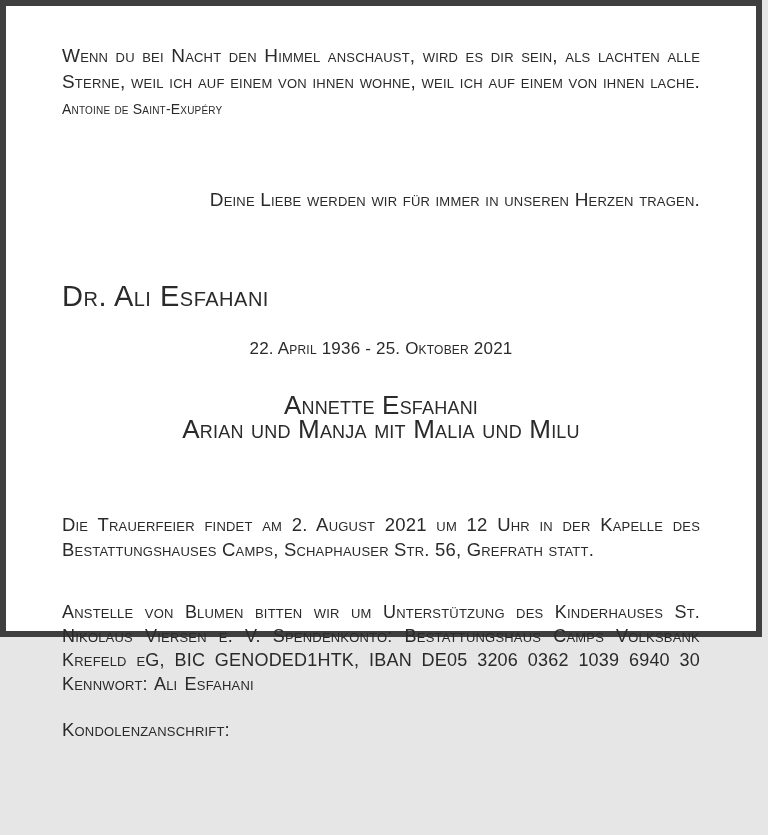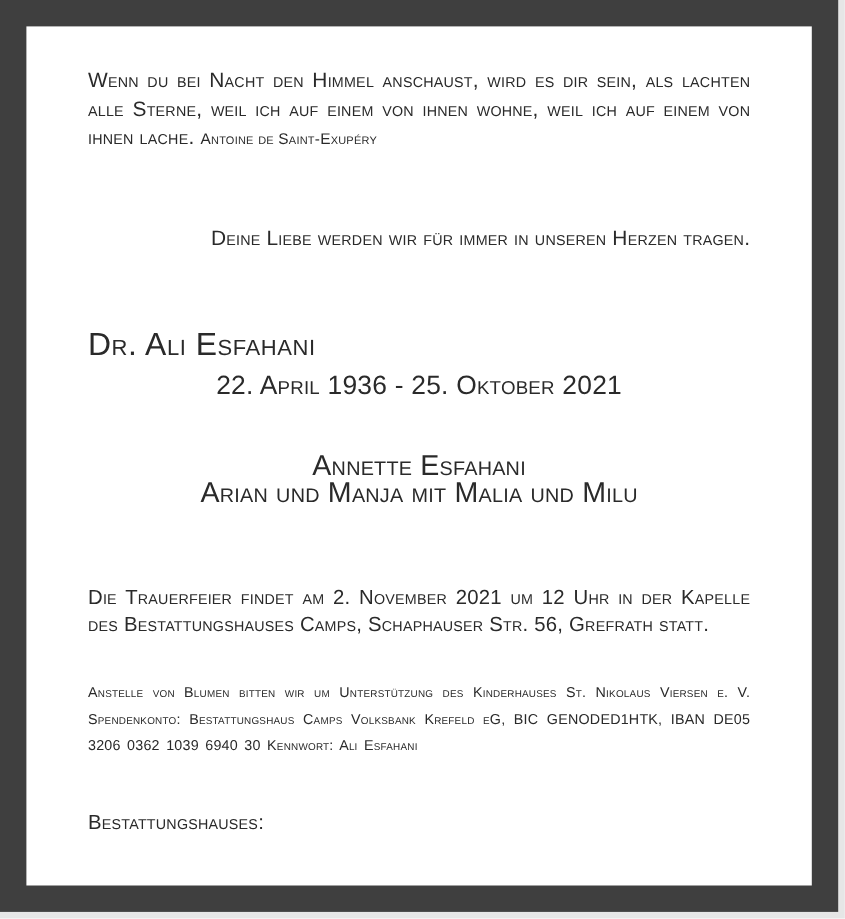--- a/index.html
+++ b/index.html
@@ -5,24 +5,24 @@
     html, body { margin: 0; padding: 0; }
     body {
       width: 768px; height: 835px;
       background: #e6e6e6;
       position: relative;
       overflow: hidden;
     }
     .frame {
       position: absolute;
       left: 0; top: 0;
-      width: 762px; height: 829px;
+      width: 762px; height: 637px;
       box-sizing: border-box;
       background: #3f3f3f;
-      padding: 24px;
+      padding: 6px;
     }
     .sheet {
       position: relative;
       width: 100%; height: 100%;
       background: #ffffff;
       color: #2a2a2a;
       font-family: "Liberation Sans", "DejaVu Sans", sans-serif;
       font-variant: small-caps;
       letter-spacing: 0.2px;
     }
@@ -42,42 +42,42 @@
       line-height: 26px;
     }
     .name {
       top: 272px;
       text-align: left;
       font-size: 29px;
       line-height: 36px;
       letter-spacing: 0.5px;
     }
     .dates {
-      top: 314px;
+      top: 330px;
       text-align: center;
-      font-size: 24px;
+      font-size: 17px;
       line-height: 26px;
     }
     .family {
       top: 387px;
       text-align: center;
       font-size: 26px;
       line-height: 24px;
     }
     .family div { white-space: nowrap; }
     .ceremony {
       top: 506px;
       font-size: 18.5px;
       line-height: 25px;
       text-align: justify;
       text-align-last: left;
     }
     .donation {
       top: 594px;
-      font-size: 13px;
+      font-size: 18px;
       line-height: 24px;
       text-align: justify;
       text-align-last: left;
       word-spacing: 2px;
     }
     .condolence {
       top: 712px;
       font-size: 18.5px;
       line-height: 23px;
     }
@@ -97,22 +97,22 @@
 
     <div class="block name">Dr. Ali Esfahani</div>
 
     <div class="block dates">22. April 1936 - 25. Oktober 2021</div>
 
     <div class="block family">
       <div>Annette Esfahani</div>
       <div>Arian und Manja mit Malia und Milu</div>
     </div>
 
-    <div class="block ceremony">Die Trauerfeier findet am 2. November 2021 um 12 Uhr in der Kapelle des Bestattungshauses Camps, Schaphauser Str. 56, Grefrath statt.</div>
+    <div class="block ceremony">Die Trauerfeier findet am 2. August 2021 um 12 Uhr in der Kapelle des Bestattungshauses Camps, Schaphauser Str. 56, Grefrath statt.</div>
 
     <div class="block donation">Anstelle von Blumen bitten wir um Unterstützung des Kinder­hauses St. Nikolaus Viersen e. V. Spendenkonto: Bestattungshaus Camps Volksbank Krefeld eG, BIC GENODED1HTK, IBAN DE05 3206 0362 1039 6940 30 Kennwort: Ali Esfahani</div>
 
     <div class="block condolence">
-      <div>Bestattungshauses:</div>
+      <div>Kondolenzanschrift:</div>
     </div>
 
   </div>
 </div>
 
 </body></html>

